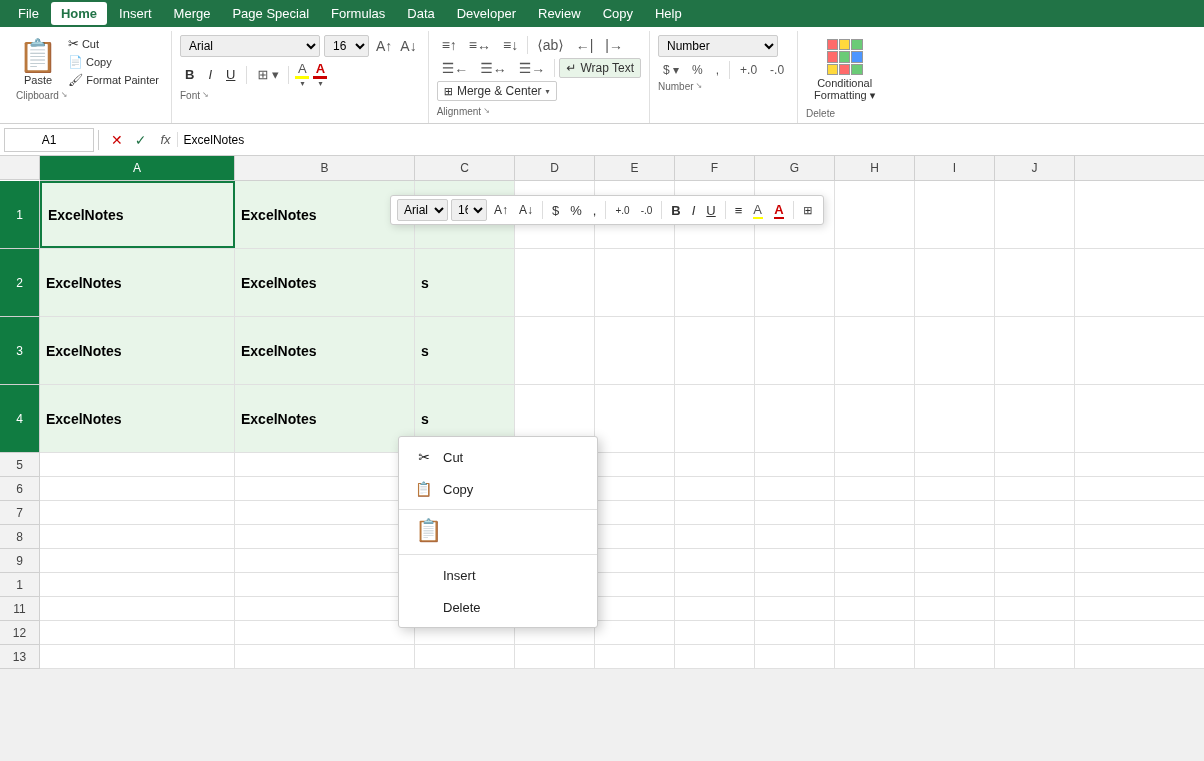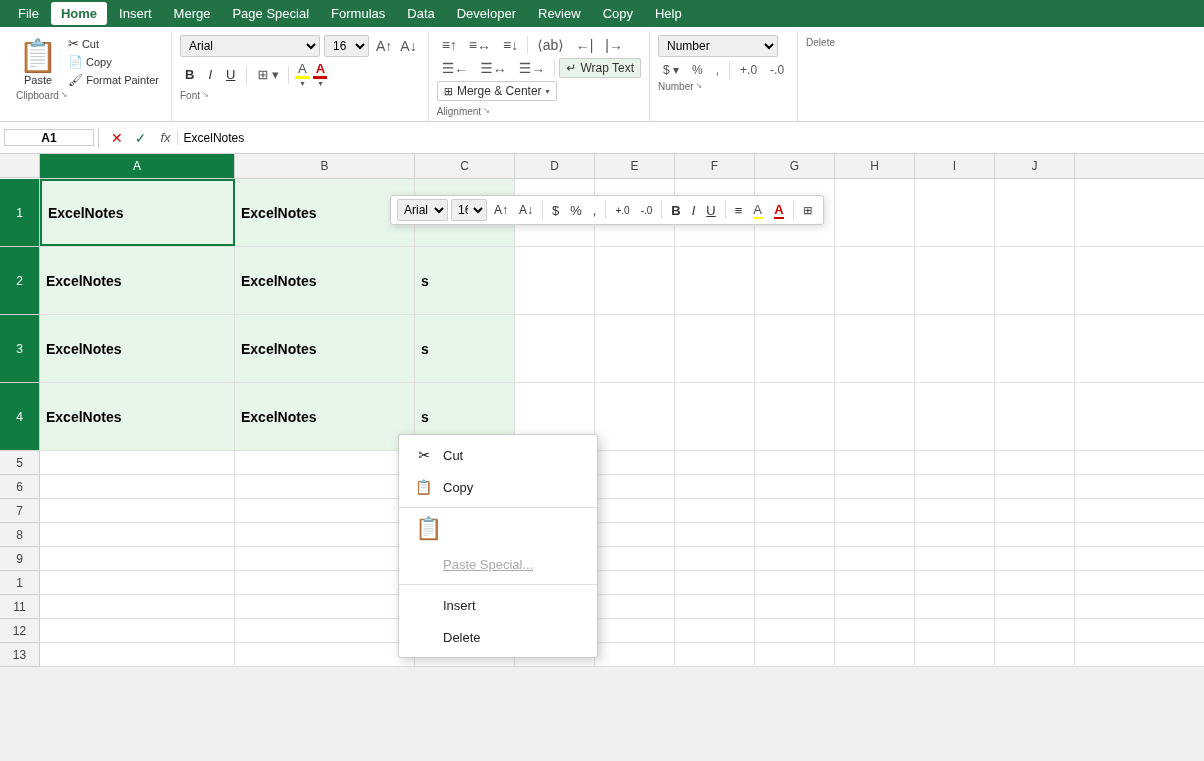--- a/index.html
+++ b/index.html
@@ -62,21 +62,21 @@
     .styles-row { display: flex; align-items: center; gap: 8px; }
     .cond-fmt-btn { display: flex; flex-direction: column; align-items: center; cursor: pointer; padding: 4px 8px; }
     .cond-fmt-icon { width: 36px; height: 36px; display: grid; grid-template-columns: repeat(3, 1fr); gap: 1px; }
     .cond-cell { border: 1px solid #999; }
     .fmt-as-table-btn { display: flex; flex-direction: column; align-items: center; cursor: pointer; padding: 4px 8px; }
     .fmt-table-icon { width: 36px; height: 36px; display: grid; grid-template-columns: repeat(3, 1fr); gap: 1px; }
     .tbl-cell { }
 
     
     .formula-bar { display: flex; align-items: center; background: white; border-bottom: 1px solid #d0d0d0; padding: 2px 4px; height: 32px; }
-    .cell-ref { width: 90px; height: 17px; border: 1px solid #ccc; font-size: 12px; padding: 0 6px; text-align: center; font-weight: bold; }
+    .cell-ref { width: 90px; height: 24px; border: 1px solid #ccc; font-size: 12px; padding: 0 6px; text-align: center; }
     .formula-divider { width: 1px; height: 20px; background: #ccc; margin: 0 4px; }
     .formula-icons { display: flex; align-items: center; gap: 4px; padding: 0 4px; }
     .formula-icon-btn { cursor: pointer; font-size: 14px; color: #555; padding: 1px 4px; }
     .formula-icon-btn.cancel { color: #cc0000; }
     .formula-icon-btn.confirm { color: #217346; }
     .formula-fx { font-size: 13px; font-style: italic; color: #555; padding: 0 6px; border-right: 1px solid #ddd; }
     .formula-input { flex: 1; height: 24px; border: none; font-size: 12px; padding: 0 6px; outline: none; }
     
     .floating-toolbar { position: absolute; top: 195px; left: 390px; background: white; border: 1px solid #ccc; border-radius: 3px; box-shadow: 2px 2px 8px rgba(0,0,0,0.15); padding: 3px 6px; display: flex; align-items: center; gap: 3px; z-index: 200; }
     .ft-btn { cursor: pointer; padding: 2px 4px; border-radius: 2px; font-size: 13px; color: #333; border: none; background: none; }
@@ -244,20 +244,34 @@
           <button class="num-btn">-.0</button>
         </div>
         <div class="ribbon-group-title-row">
           <span class="ribbon-group-label">Number</span>
           <span class="expand-icon">↘</span>
         </div>
       </div>
 
       <div class="ribbon-group styles-group">
         <div class="styles-row">
+          <div class="cond-fmt-btn">
+            <div class="cond-fmt-icon">
+              <div class="cond-cell" style="background:#ff6b6b;"></div>
+              <div class="cond-cell" style="background:#ffd93d;"></div>
+              <div class="cond-cell" style="background:#6bcb77;"></div>
+              <div class="cond-cell" style="background:#ff6b6b;"></div>
+              <div class="cond-cell" style="background:#6bcb77;"></div>
+              <div class="cond-cell" style="background:#4d96ff;"></div>
+              <div class="cond-cell" style="background:#ffd93d;"></div>
+              <div class="cond-cell" style="background:#ff6b6b;"></div>
+              <div class="cond-cell" style="background:#6bcb77;"></div>
+            </div>
+            <div style="font-size:11px;color:#333;margin-top:2px;text-align:center;">Conditional<br>Formatting ▾</div>
+          </div>
         </div>
         <div class="ribbon-group-title-row">
           <span class="ribbon-group-label">Delete</span>
         </div>
       </div>
 
     </div>
   </div>
 </div>
 
@@ -502,24 +516,20 @@
       <div class="ctx-label">Cut</div>
     </div>
       <div class="ctx-item">
       <div class="ctx-icon">📋</div>
       <div class="ctx-label">Copy</div>
     </div>
       <div class="ctx-separator"></div>
     <div class="ctx-item" style="padding:4px 16px 6px;">
       <span style="font-size:22px;color:#aaa;">📋</span>
     </div>
-      <div class="ctx-item disabled">
-      <div class="ctx-icon"></div>
-      <div class="ctx-label" style="text-decoration:underline;color:#aaa;">Paste Special...</div>
-    </div>
     <div class="ctx-separator"></div>
       <div class="ctx-item">
       <div class="ctx-icon"></div>
       <div class="ctx-label">Insert</div>
     </div>
       <div class="ctx-item">
       <div class="ctx-icon"></div>
       <div class="ctx-label">Delete</div>
     </div>
     </div>

